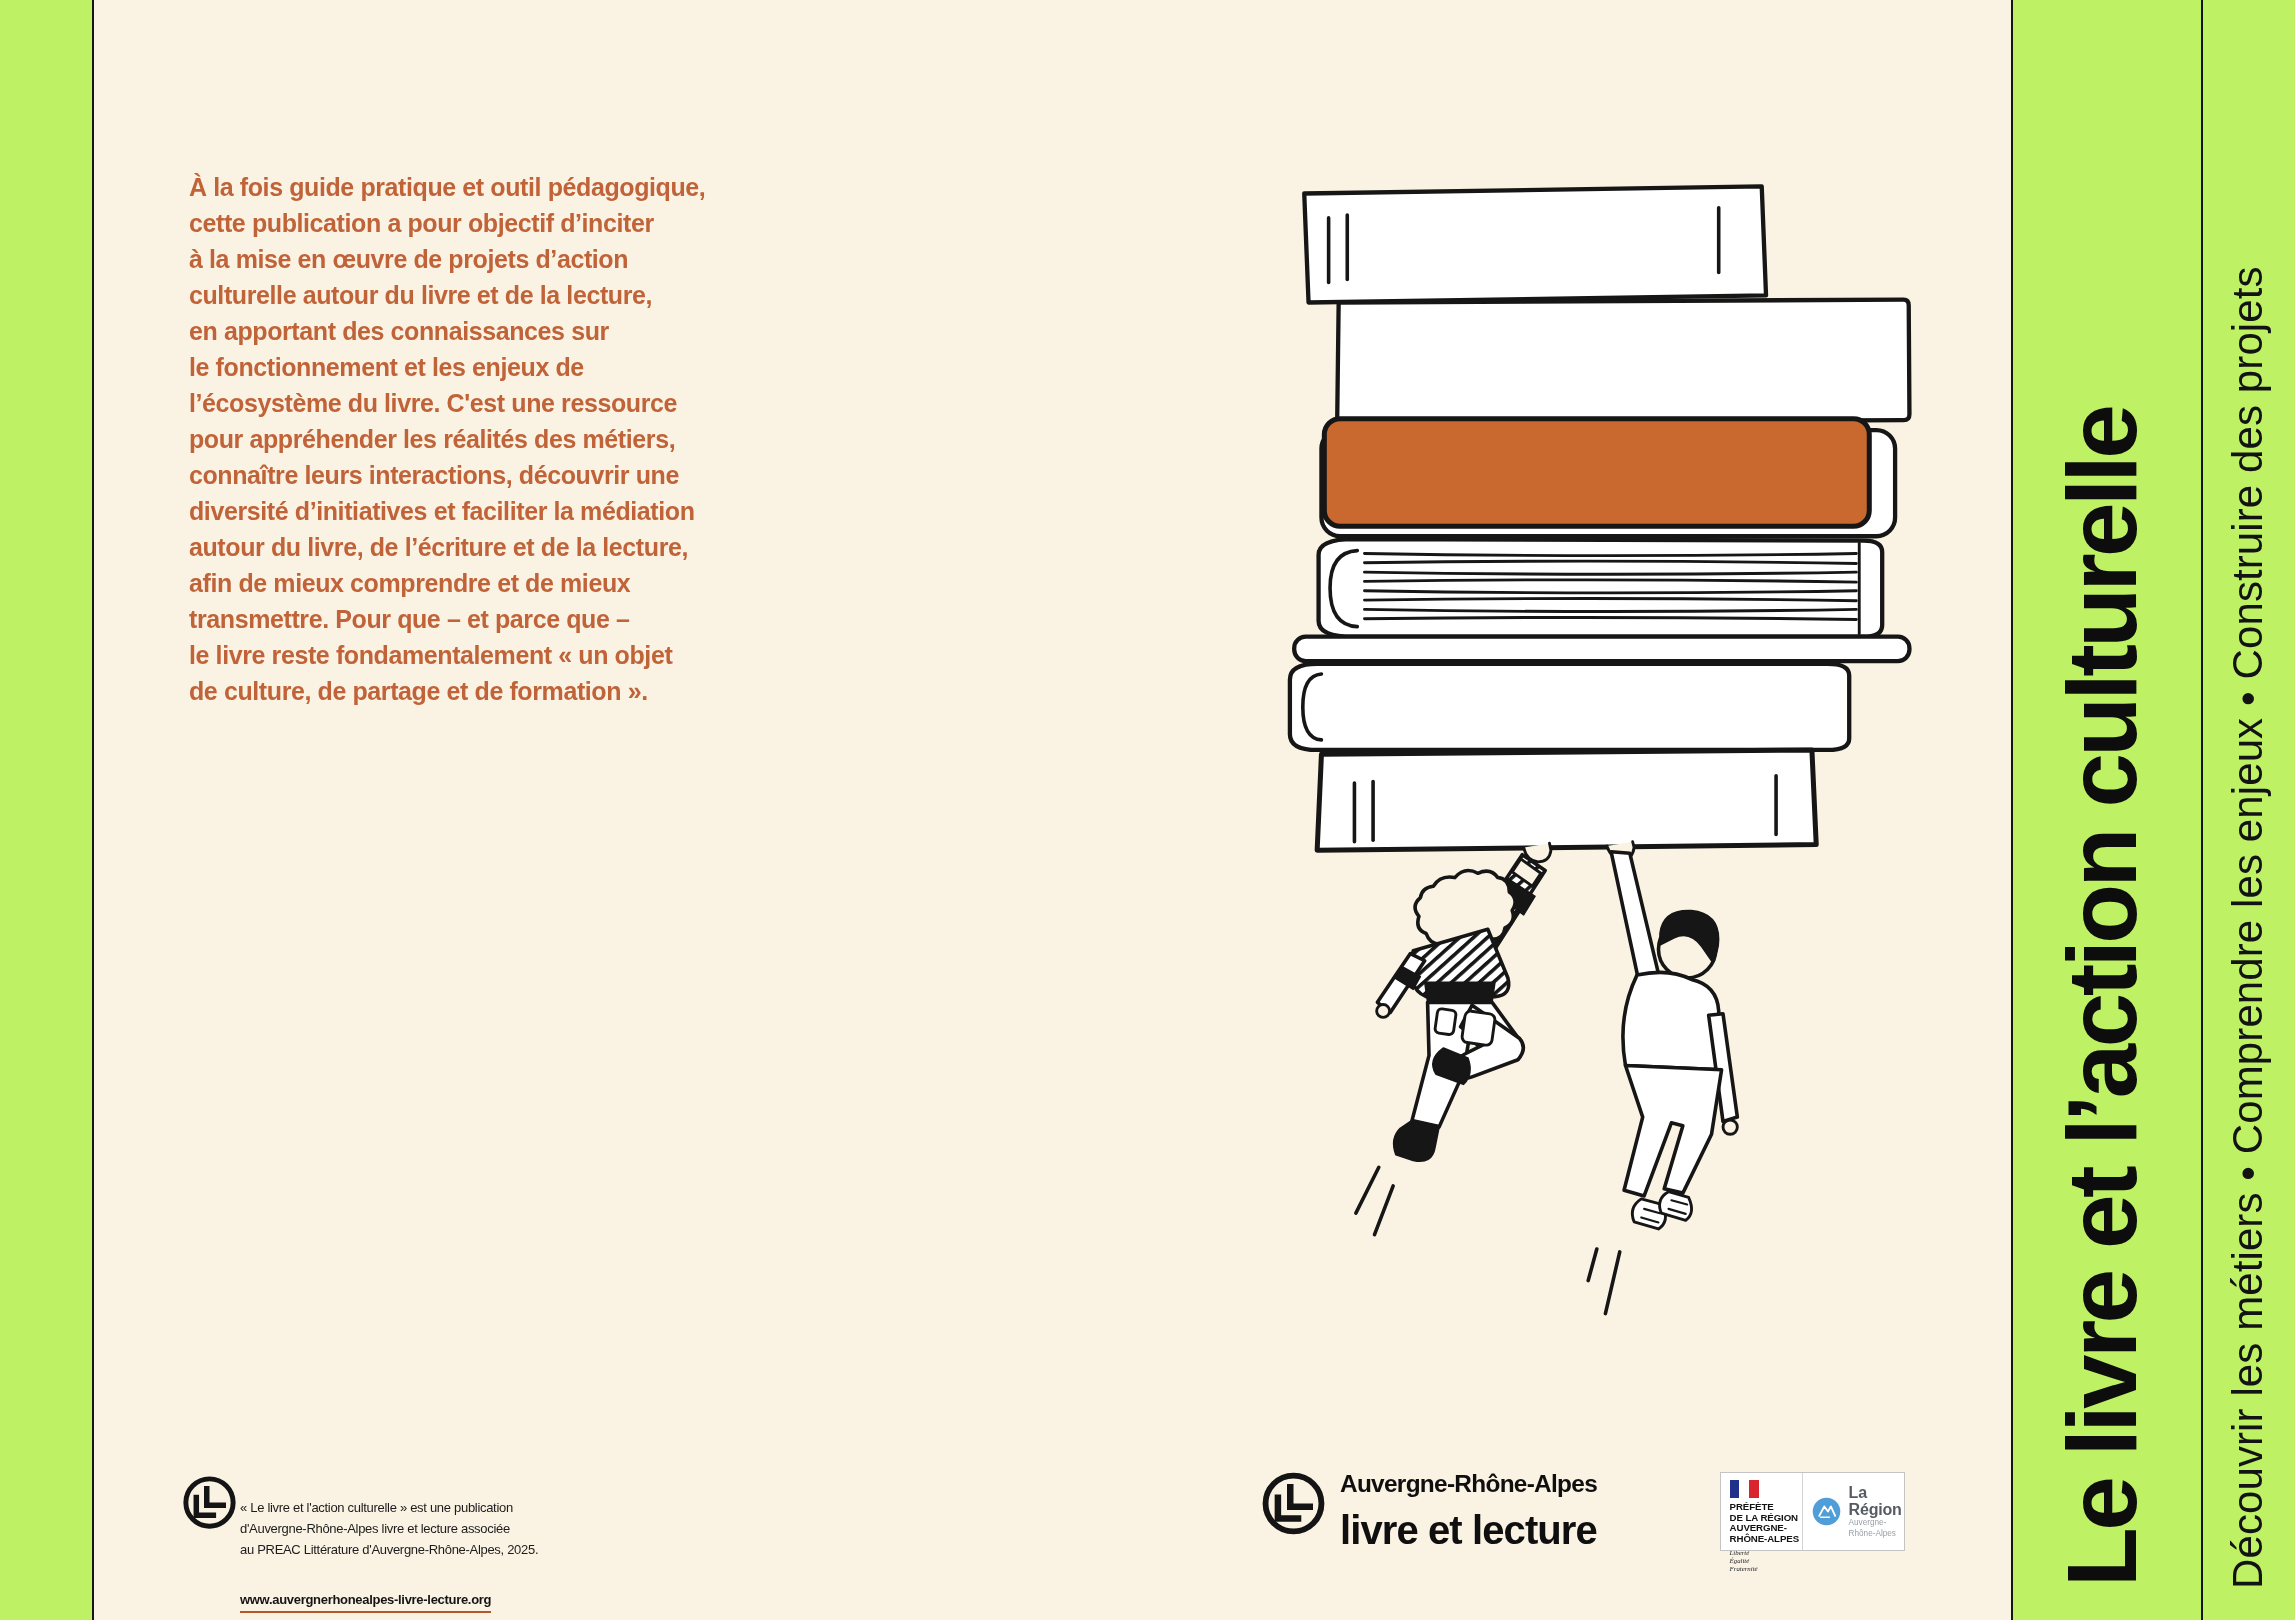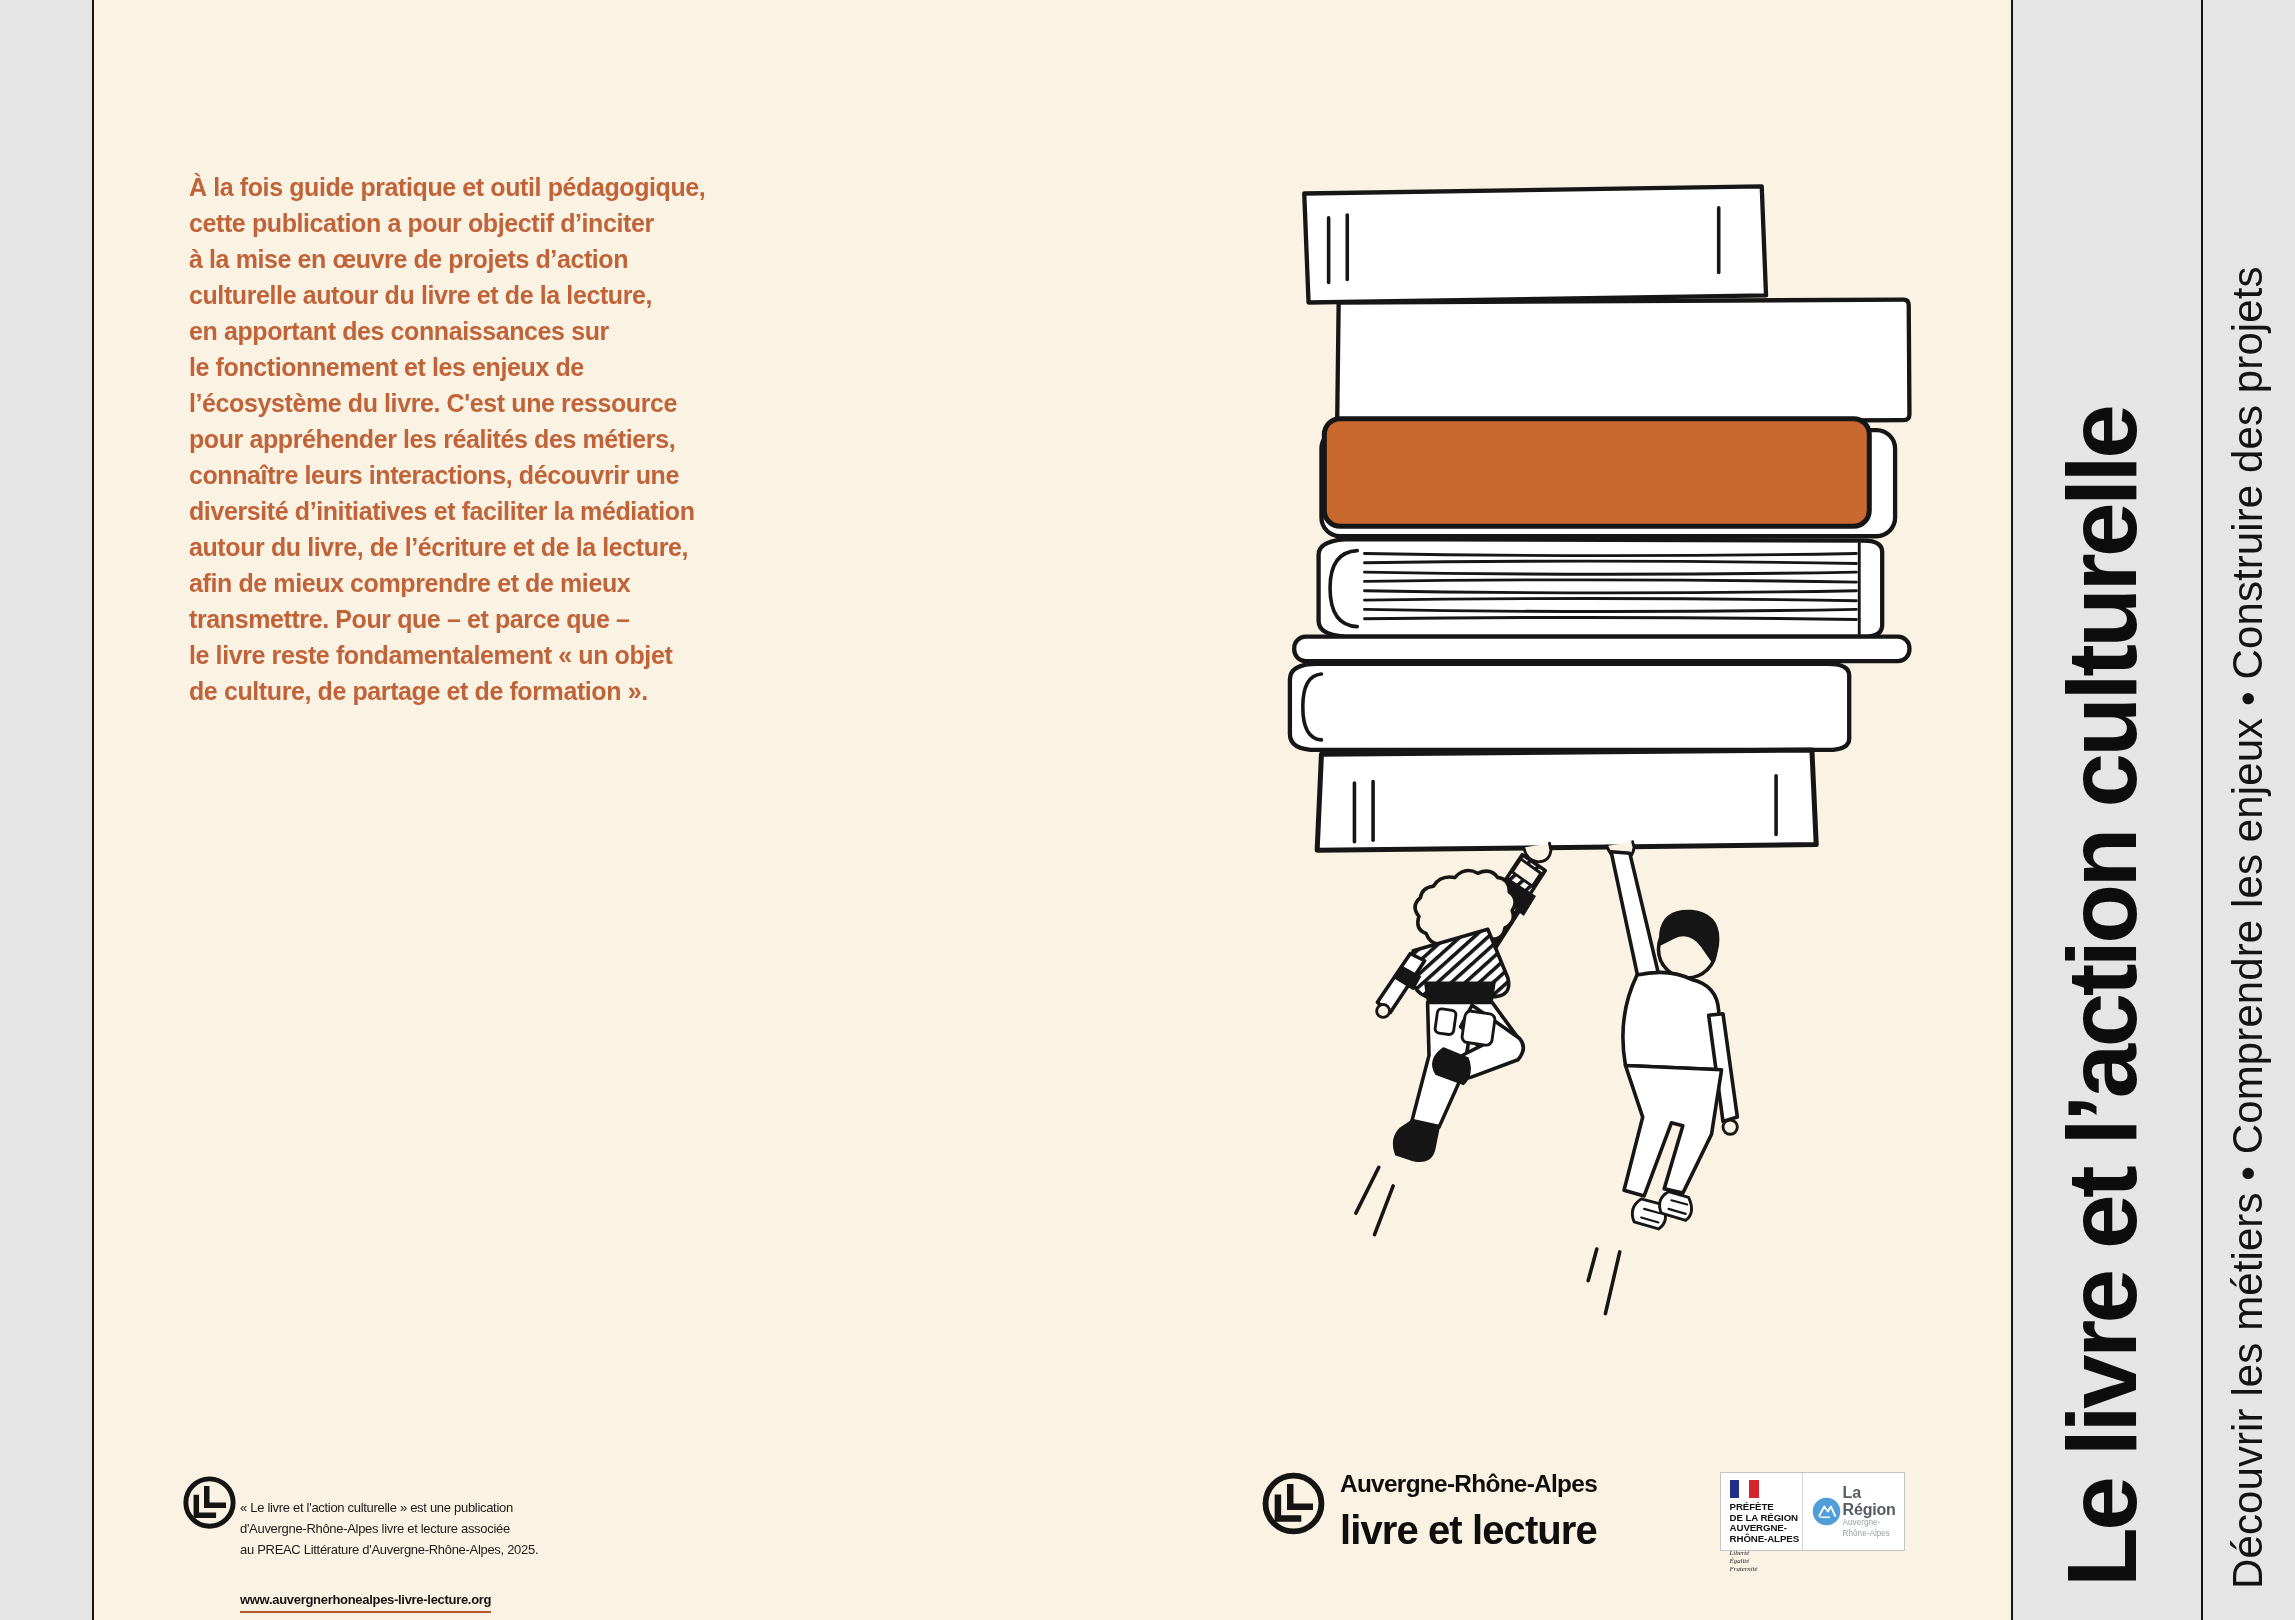--- a/index.html
+++ b/index.html
@@ -1,16 +1,16 @@
 <!DOCTYPE html>
 <html style="font-size:11.5px"><head>
 <meta charset="utf-8">
 <style>
   html,body{margin:0;padding:0;background:#ffffff;}
-  .stage{position:relative;width:2295px;height:1620px;background:#e5e5e5;overflow:hidden;
+  .stage{position:relative;width:2295px;height:1620px;background:#bef264;overflow:hidden;
          font-family:"Liberation Sans",sans-serif;}
   .cream{position:absolute;left:94px;top:0;width:1917px;height:1620px;background:#faf2e3;}
   .vrule{position:absolute;top:0;height:1620px;width:2.2px;background:#151515;}
   .vrule.r1{left:92px;}
   .vrule.r2{left:2011px;}
   .vrule.r3{left:2201px;}
 
   .blurb{position:absolute;left:189px;top:169px;width:789px;
          font-weight:700;font-size:25px;line-height:36px;letter-spacing:-0.4px;
          color:#c16338;white-space:pre-line;}
@@ -34,21 +34,21 @@
   .flag{width:29px;height:18px;display:flex;border:0;}
   .flag .b{flex:1;background:#20308a;}
   .flag .w{flex:1;background:#ffffff;}
   .flag .r{flex:1;background:#d8252d;}
   .pref-title{font-weight:700;font-size:9.7px;line-height:10.8px;letter-spacing:-0.1px;color:#121212;
               margin-top:4.3px;white-space:pre-line;}
   .pref-motto{font-family:"Liberation Serif",serif;font-style:italic;font-size:6.8px;line-height:8px;
               color:#23232b;margin-top:3.6px;white-space:pre-line;}
   .region-cell{flex:1;display:flex;align-items:center;padding-left:8.6px;}
   .region-badge{width:29px;height:29px;flex:0 0 29px;}
-  .region-txt{margin-left:2px;}
+  .region-txt{margin-left:8px;}
   .region-title{font-weight:700;font-size:16px;line-height:17px;letter-spacing:-0.2px;color:#565b63;}
   .region-sub{font-size:8.2px;line-height:10.8px;color:#99a0a8;}
 
   .vtext{position:absolute;transform-origin:0 0;transform:rotate(-90deg);white-space:nowrap;color:#0d0d0d;}
   .title{left:2053px;top:1587px;font-weight:700;font-size:98px;line-height:98px;letter-spacing:-3.6px;}
   .tagline{left:2225px;top:1589px;font-weight:400;font-size:42px;line-height:46px;letter-spacing:0.1px;color:#131313;}
 </style>
 </head>
 <body>
 

